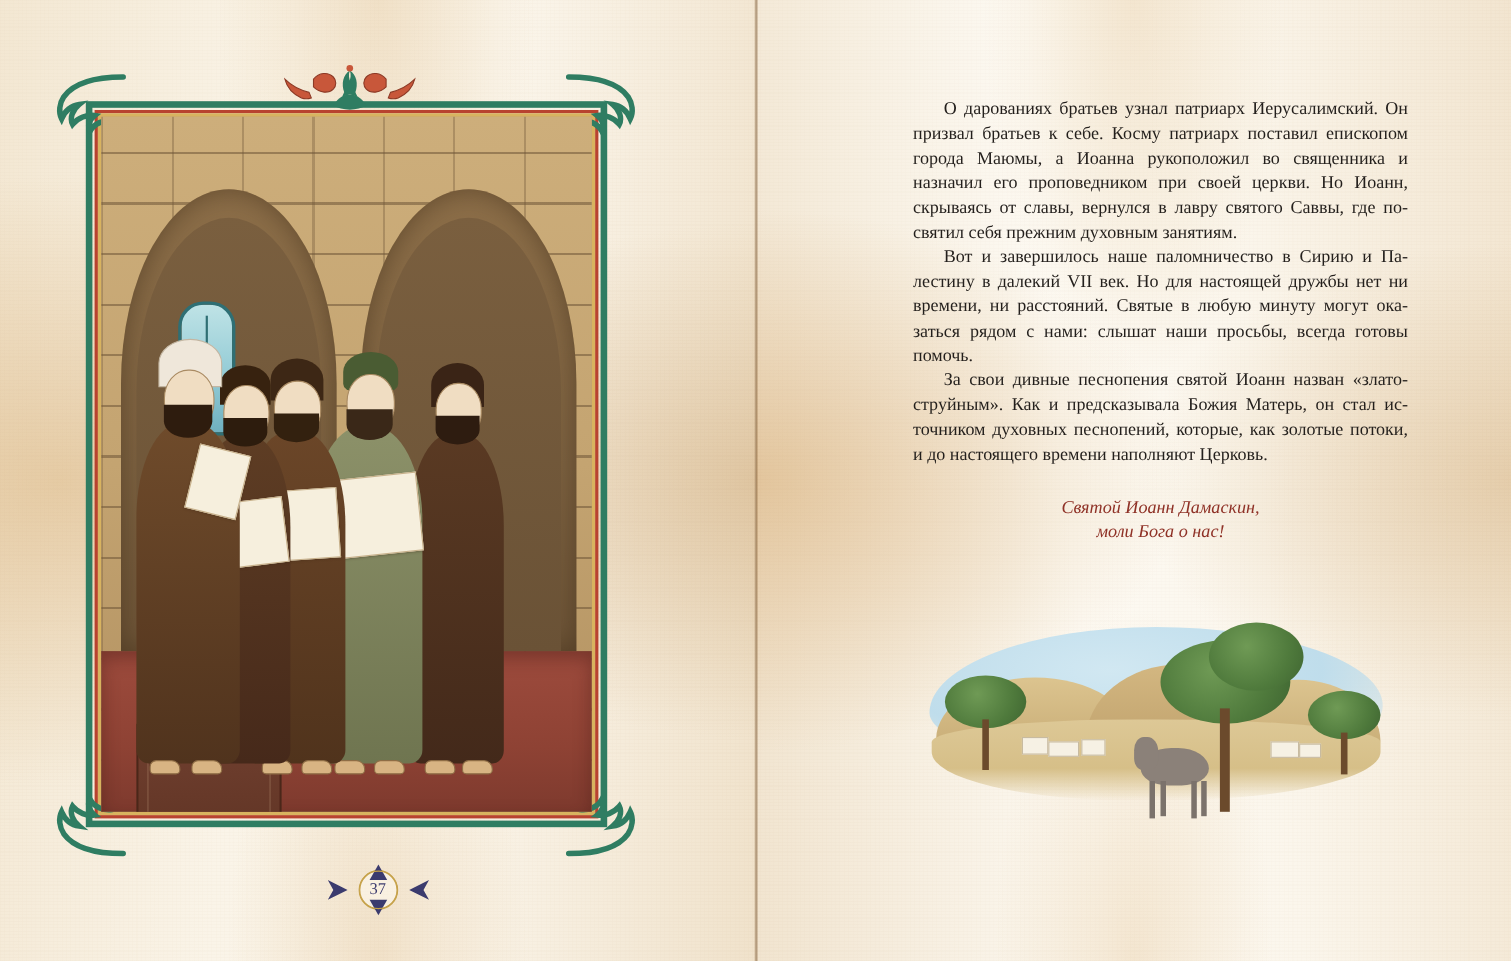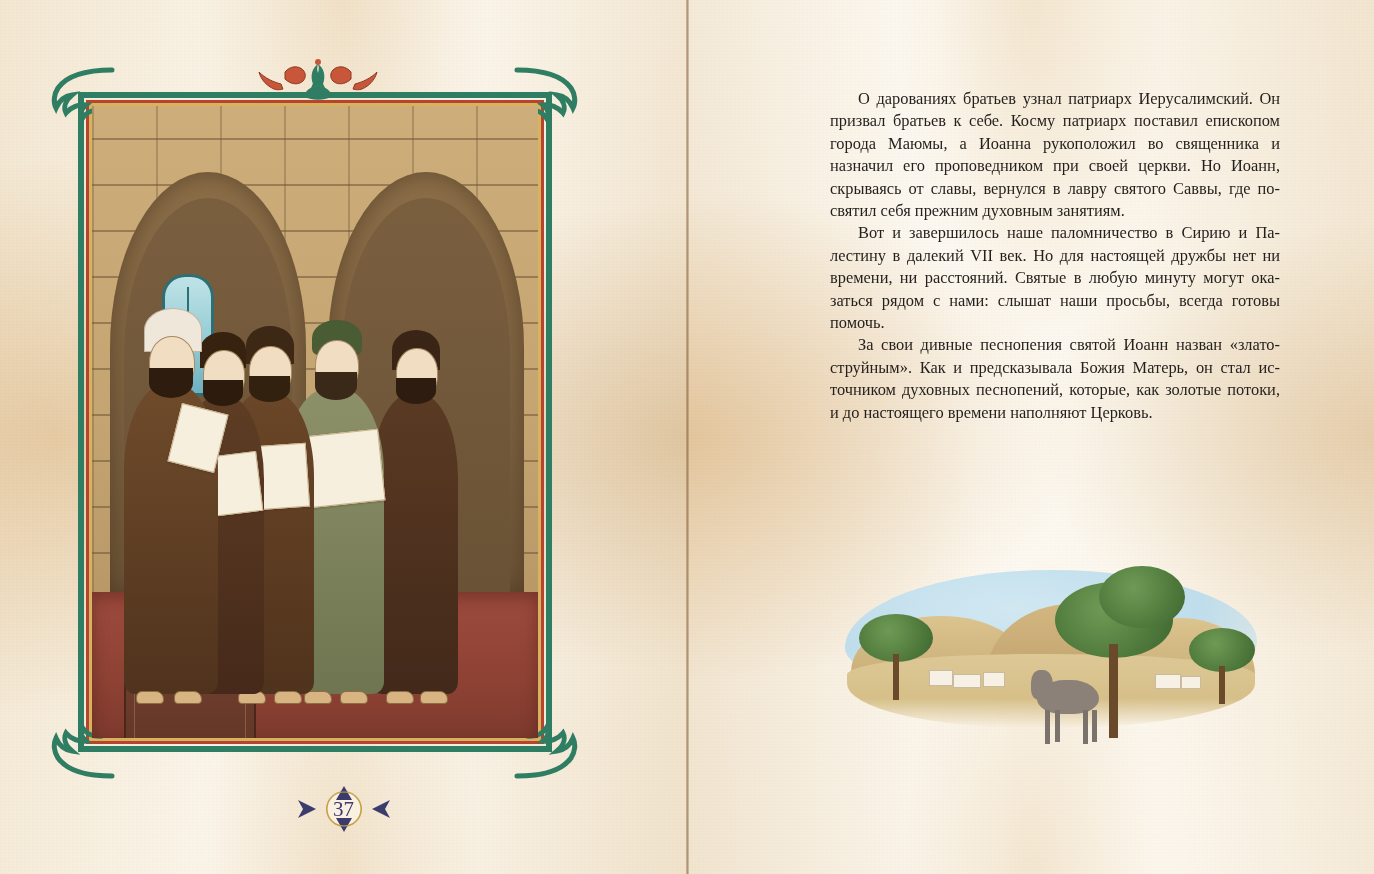--- a/index.html
+++ b/index.html
@@ -250,21 +250,21 @@
     position: absolute;
     left: 0; right: 0;
     bottom: 30px;
     height: 70px;
     display: flex;
     align-items: center;
     justify-content: center;
   }
   .folio-num {
     font-family: "Liberation Serif", serif;
-    font-size: 21px;
+    font-size: 15px;
     color: #3b3b6e;
     width: 34px; height: 34px;
     border: 1px solid #c6a24a;
     border-radius: 50%;
     display: flex; align-items: center; justify-content: center;
     background: rgba(255,252,240,.55);
     text-align: right;
   }
 
   
@@ -480,20 +480,24 @@
     </div>
   </div>
 
   <div class="page page-right">
     <div class="grain"></div>
 
     <div class="text-col">
       <p class="para">О дарованиях братьев узнал патриарх Иерусалимский. Он призвал братьев к себе. Косму патриарх поставил еписко­пом города Маюмы, а Иоанна рукоположил во священника и назначил его проповедником при своей церкви. Но Иоанн, скрываясь от славы, вернулся в лавру святого Саввы, где по­святил себя прежним духовным занятиям.</p>
       <p class="para">Вот и завершилось наше паломничество в Сирию и Па­лестину в далекий VII век. Но для настоящей дружбы нет ни времени, ни расстояний. Святые в любую минуту могут ока­заться рядом с нами: слышат наши просьбы, всегда готовы помочь.</p>
       <p class="para">За свои дивные песнопения святой Иоанн назван «злато­струйным». Как и предсказывала Божия Матерь, он стал ис­точником духовных песнопений, которые, как золотые по­токи, и до настоящего времени наполняют Церковь.</p>
+      <p class="invocation">
+        <span>Святой Иоанн Дамаскин,</span><br>
+        <span>моли Бога о нас!</span>
+      </p>
     </div>
 
     <div class="landscape">
       <div class="sky-blob"></div>
       <div class="hill" style="left:14px; top:130px; width:180px; height:56px;"></div>
       <div class="hill" style="left:150px; top:118px; width:170px; height:70px; background:linear-gradient(180deg,#d3b781,#c2a46f);"></div>
       <div class="hill" style="left:268px; top:132px; width:150px; height:56px;"></div>
       <div class="ground"></div>
 
       <div class="tree-canopy" style="left:218px; top:96px; width:118px; height:76px;"></div>

